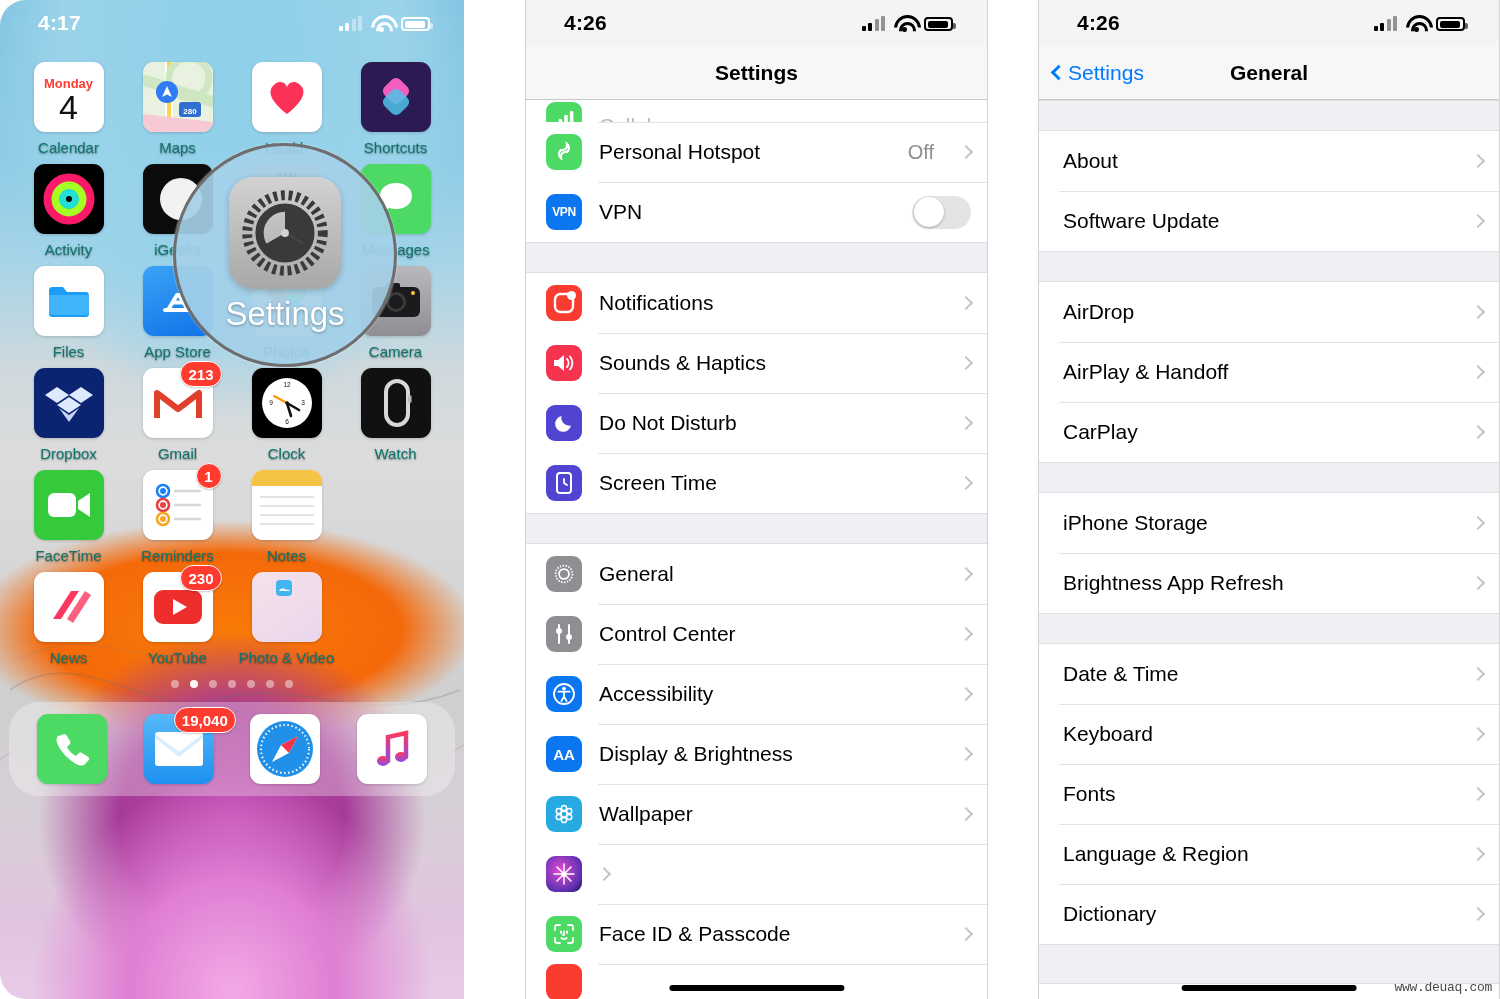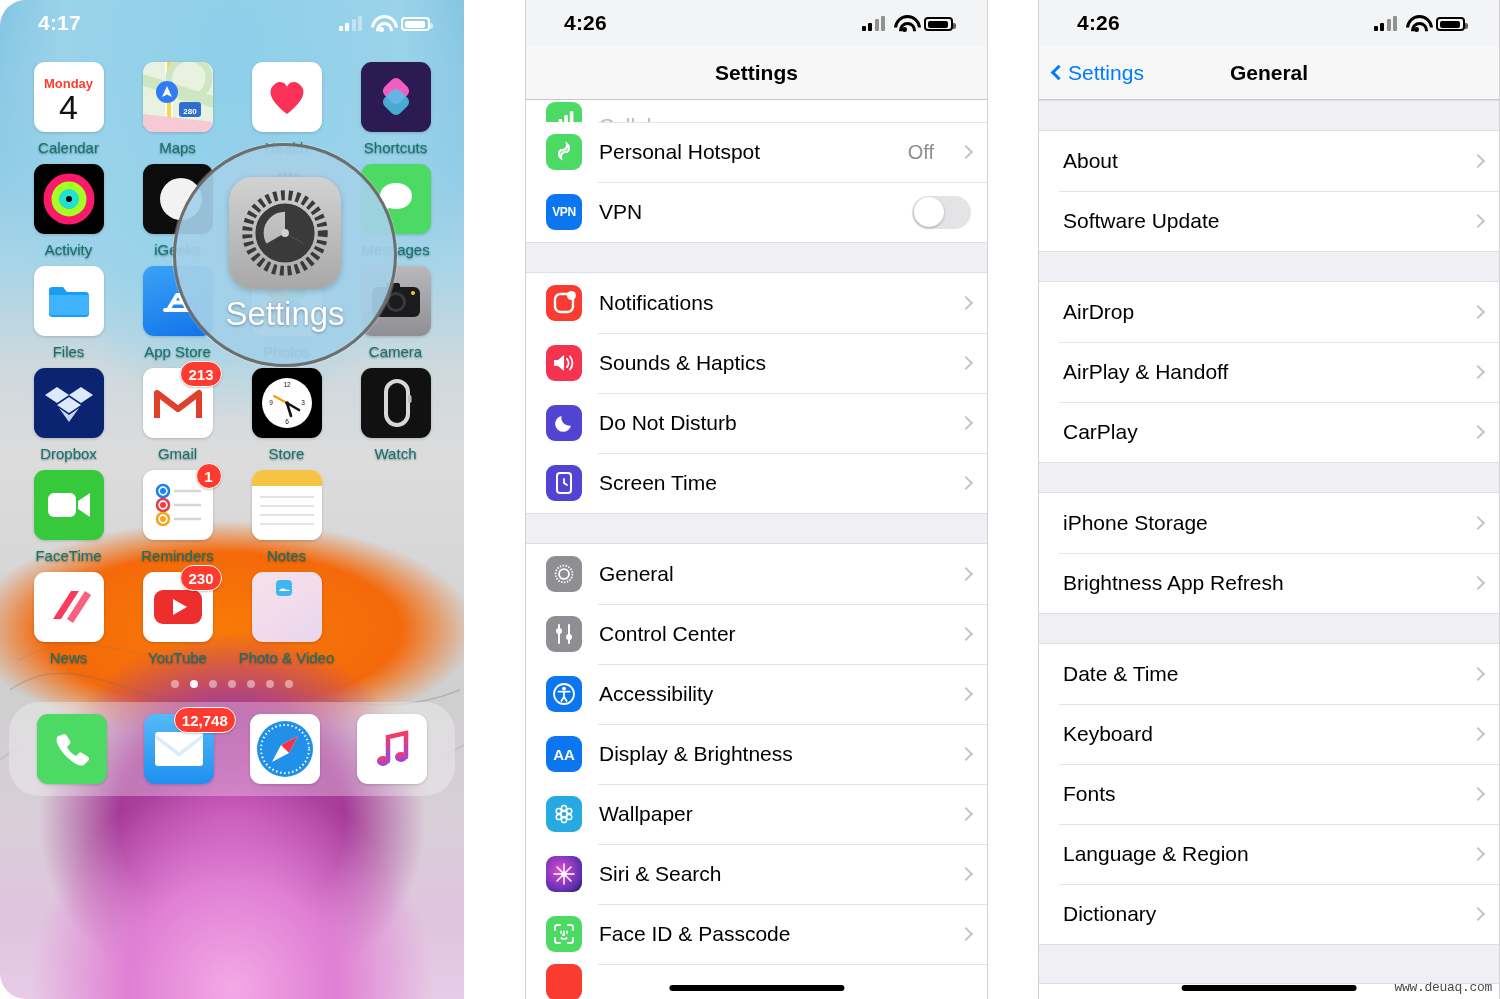--- a/index.html
+++ b/index.html
@@ -375,21 +375,21 @@
                 <g font-size="6.5" fill="#111" text-anchor="middle" font-family="Liberation Sans, sans-serif">
                   <text x="29" y="13">12</text>
                     <text x="45" y="31">3</text>
                     <text x="29" y="50">6</text>
                     <text x="13" y="31">9</text>
                 </g>
                 <circle cx="29" cy="29" r="1.8" fill="#111"></circle>
               </svg>
             </div>
           </div>
-          <div class="app-label">Store</div>
+          <div class="app-label">Clock</div>
         </div>
         <div class="app">
           <div class="icon-wrap">
             <div class="app-icon" style="background:#111">
               <svg width="44" height="56" viewBox="0 0 44 56">
                 <rect x="12" y="6" width="22" height="44" rx="11" fill="none" stroke="#d8d8d8" stroke-width="4"></rect>
                 <rect x="16" y="12" width="14" height="32" rx="7" fill="#111"></rect>
                 <rect x="34" y="20" width="3.5" height="8" rx="1.7" fill="#bdbdbd"></rect>
               </svg>
             </div>
@@ -502,21 +502,21 @@
 
       <div class="dock">
         <div class="icon-wrap">
           <div class="app-icon" style="background:#4cd964">
             <svg width="38" height="38" viewBox="0 0 38 38">
                 <path d="M9 5c2-2 4-1 5 1l3 5c1 2 0 3-1 4l-2 2c2 4 5 7 9 9l2-2c1-1 2-2 4-1l5 3c2 1 3 3 1 5l-3 3c-2 2-5 2-9 0C16 30 8 22 5 15c-2-4-2-7 0-9z" fill="#fff"></path>
               </svg>
           </div>
         </div>
         <div class="icon-wrap">
-          <div class="badge" style="right:-22px">12,748</div>
+          <div class="badge" style="right:-22px">19,040</div>
           <div class="app-icon" style="background:linear-gradient(180deg,#56b9f8,#1e90f0)">
             <svg width="48" height="34" viewBox="0 0 48 34">
                 <rect width="48" height="34" rx="3" fill="#fff"></rect>
                 <path d="M0 2 L24 20 L48 2 L48 6 L24 25 L0 6 Z" fill="#d9eefc"></path>
               </svg>
           </div>
         </div>
         <div class="icon-wrap">
           <div class="app-icon" style="background:#fff">
             <svg width="62" height="62" viewBox="0 0 62 62">
@@ -740,21 +740,20 @@
           <svg width="26" height="26" viewBox="0 0 26 26">
               <g stroke="#fff" stroke-width="1.5" stroke-linecap="round">
                 <path d="M13 3 v20"></path>
                 <path d="M3 13 h20"></path>
                 <path d="M6 6 l14 14"></path>
                 <path d="M20 6 l-14 14"></path>
               </g>
               <circle cx="13" cy="13" r="2.6" fill="#fff"></circle>
             </svg>
         </div>
-        <div class="row-label">Siri &amp; Search</div>
         <div class="chev"></div>
       </div>
 
       <div class="row">
         <div class="row-icon" style="background:#4cd964">
           <svg width="24" height="24" viewBox="0 0 24 24">
               <g fill="none" stroke="#fff" stroke-width="1.8" stroke-linecap="round">
             <path d="M3 8 V5 a2 2 0 0 1 2 -2 h3"></path>
                 <path d="M21 8 V5 a2 2 0 0 0 -2 -2 h-3"></path>
             <path d="M3 16 v3 a2 2 0 0 0 2 2 h3"></path>

